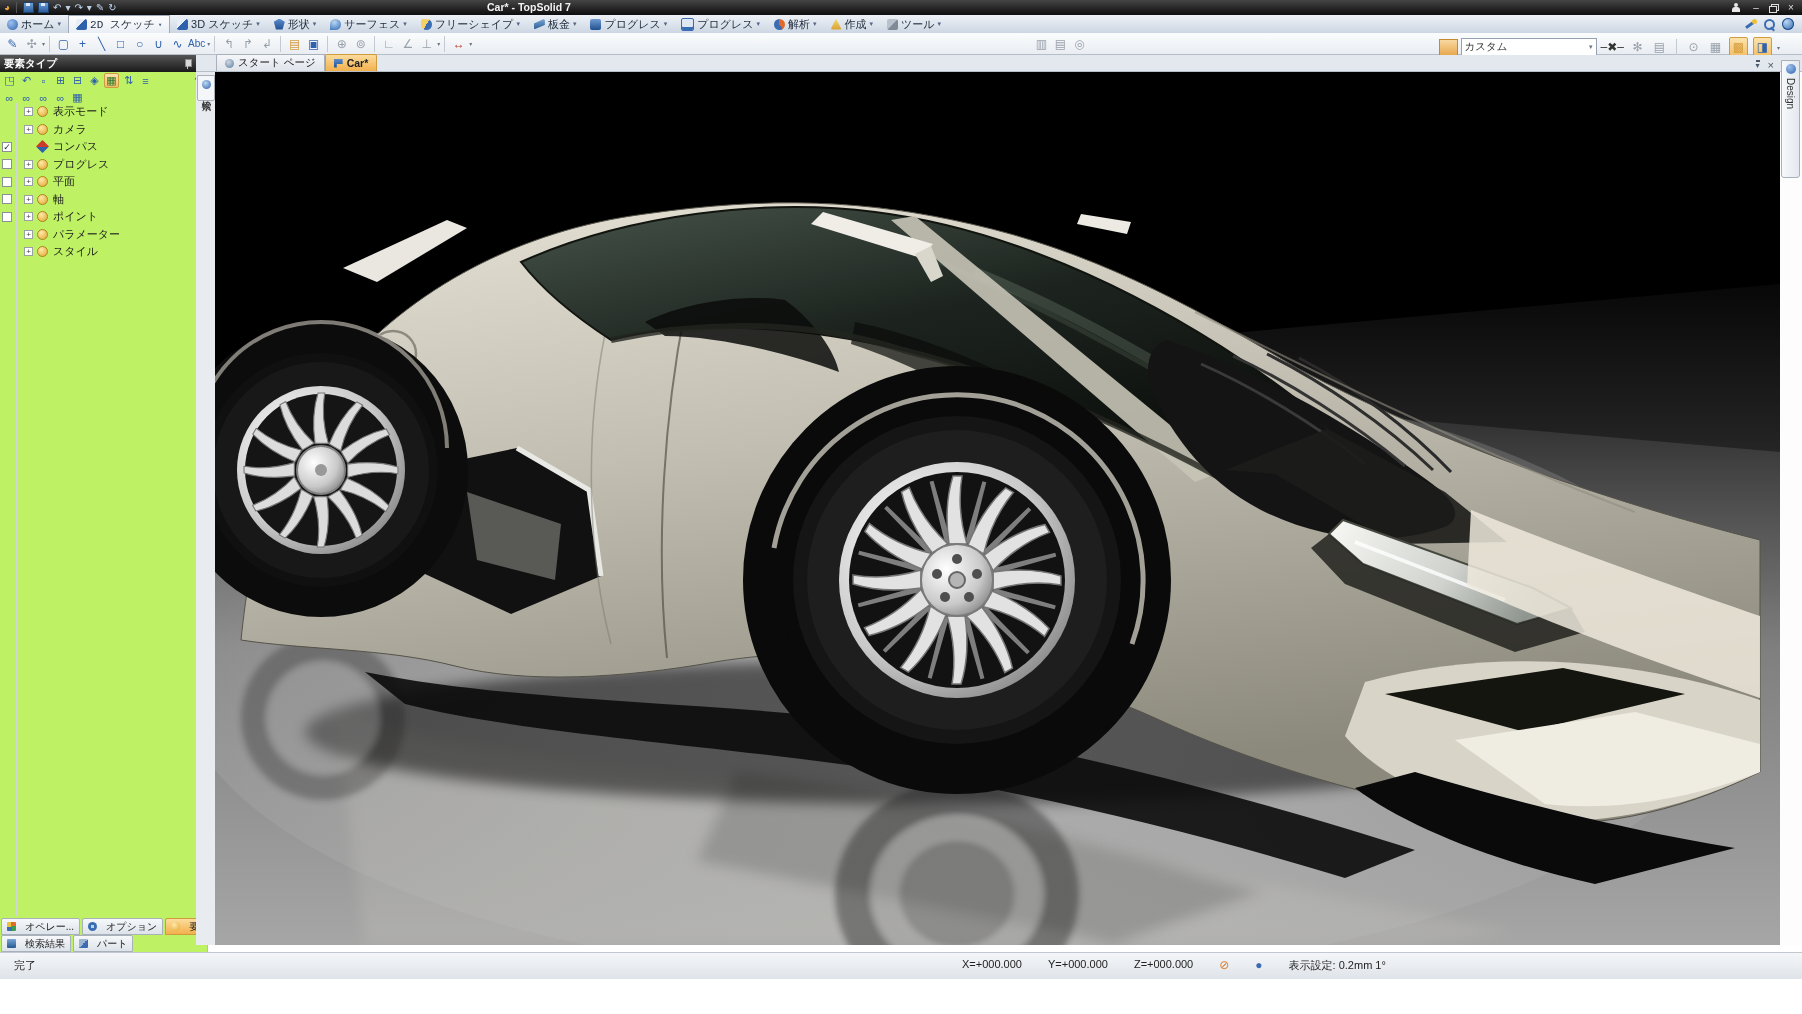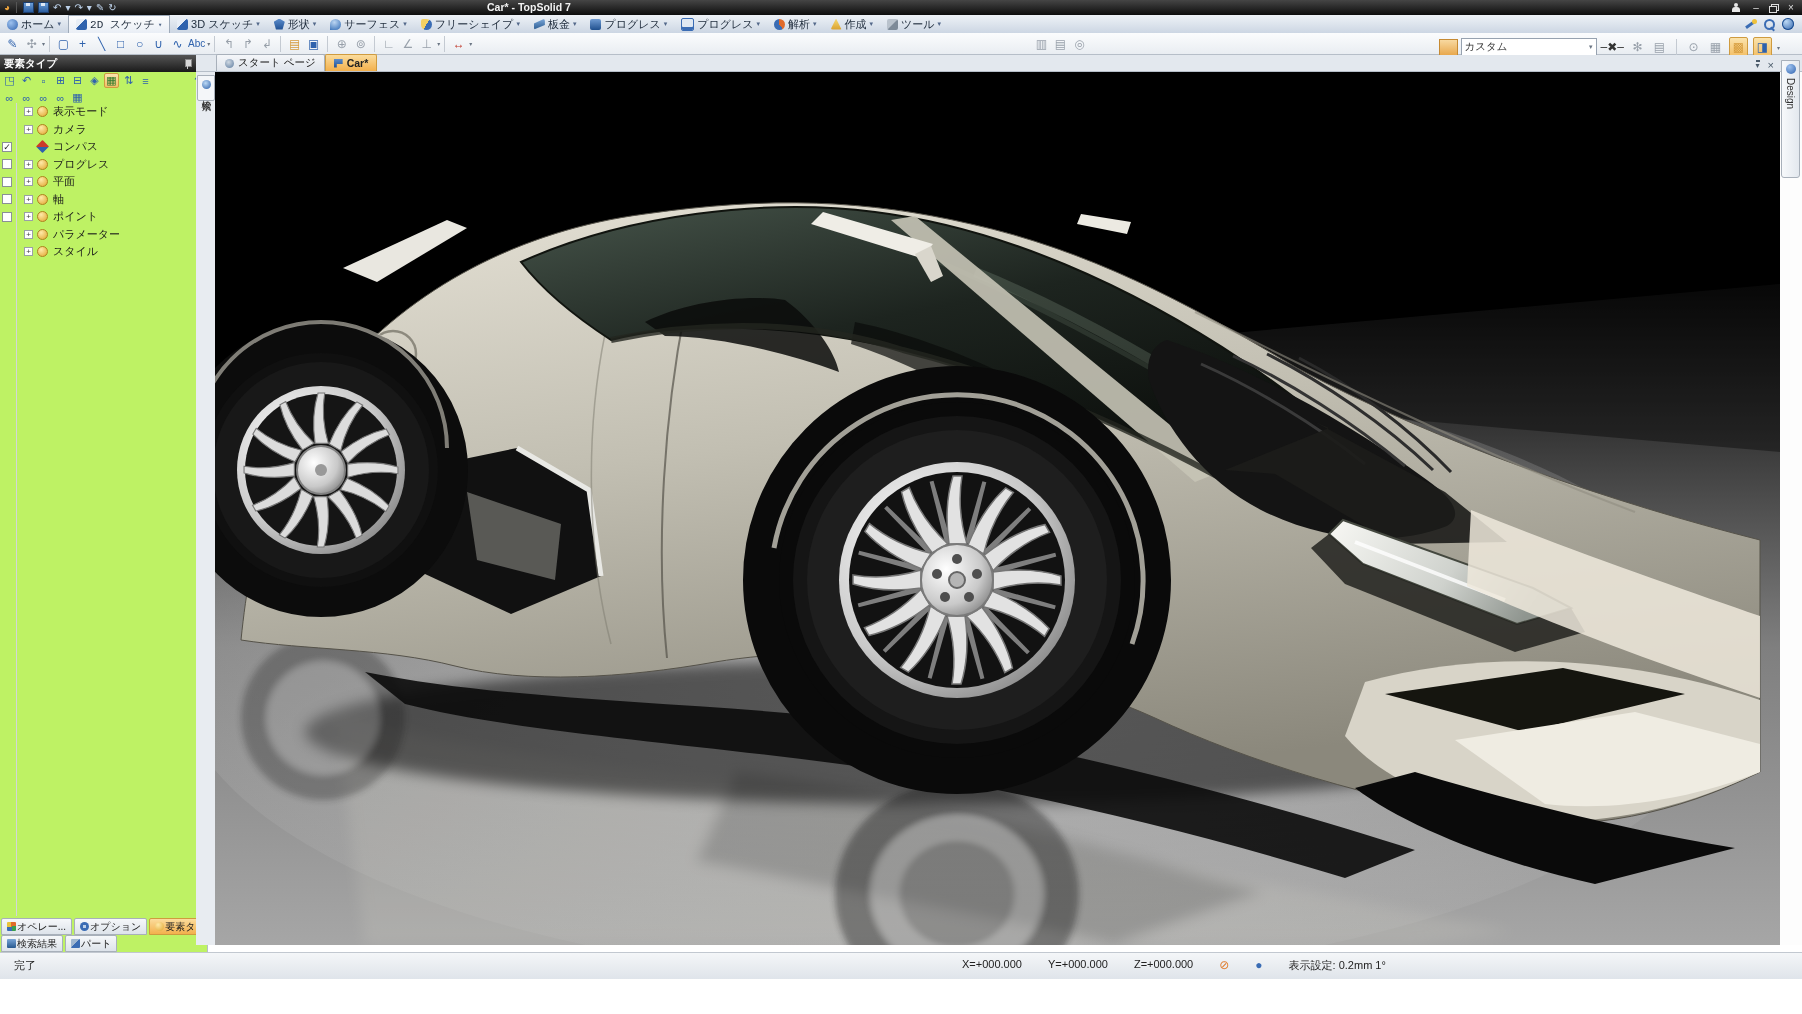--- a/index.html
+++ b/index.html
@@ -93,21 +93,21 @@
   .exp{width:9px;height:9px;border:1px solid #9aa0a6;background:#fff;color:#444;font-size:8px;line-height:7px;
        text-align:center;margin:0 4px 0 8px;box-sizing:border-box;}
   .exp.blank{border:none;background:transparent;}
   .tico{width:11px;height:11px;border-radius:50%;background:radial-gradient(circle at 35% 30%,#ffe9a8,#e0a62e);
         border:1px solid #b0811f;margin-right:5px;box-sizing:border-box;}
   .tico.compass{border-radius:1px;border:none;background:linear-gradient(135deg,#cc3b2a 50%,#2f62ad 50%);
         transform:rotate(45deg) scale(.85);}
   
   .ptabs{position:absolute;left:0;bottom:0;width:196px;}
   .ptabrow{display:flex;gap:2px;padding-left:1px;height:17px;}
-  .ptab{display:inline-flex;align-items:center;gap:1px;font-size:10px;color:#222;padding:0 5px;
+  .ptab{display:inline-flex;align-items:center;gap:9px;font-size:10px;color:#222;padding:0 5px;
     background:linear-gradient(#f6f8fa,#dde3ea);border:1px solid #a8b0ba;border-radius:2px 2px 0 0;white-space:nowrap;}
   .ptab.active{background:linear-gradient(#fbdc9c,#f3b04c);border-color:#cf9b3f;}
   .pti{width:9px;height:9px;border-radius:1px;}
   .pti.multi{background:conic-gradient(#e06a2b 0 25%,#3a9e4f 25% 50%,#3a6cb4 50% 75%,#e8c23c 75%);}
   .pti.gear{background:radial-gradient(circle at 50% 50%,#bcd0e8 30%,#3a6cb4 31%);border-radius:50%;}
   .pti.yellow{background:radial-gradient(circle at 35% 30%,#ffe9a8,#e0a62e);border-radius:50%;}
   .pti.blue{background:linear-gradient(#7aa6d8,#28598f);}
   .pti.part{background:linear-gradient(135deg,#9fb6d0 50%,#3a6cb4 50%);}
   
   #doctabrow{position:absolute;left:196px;top:55px;width:1606px;height:17px;background:#e3e8ee;

